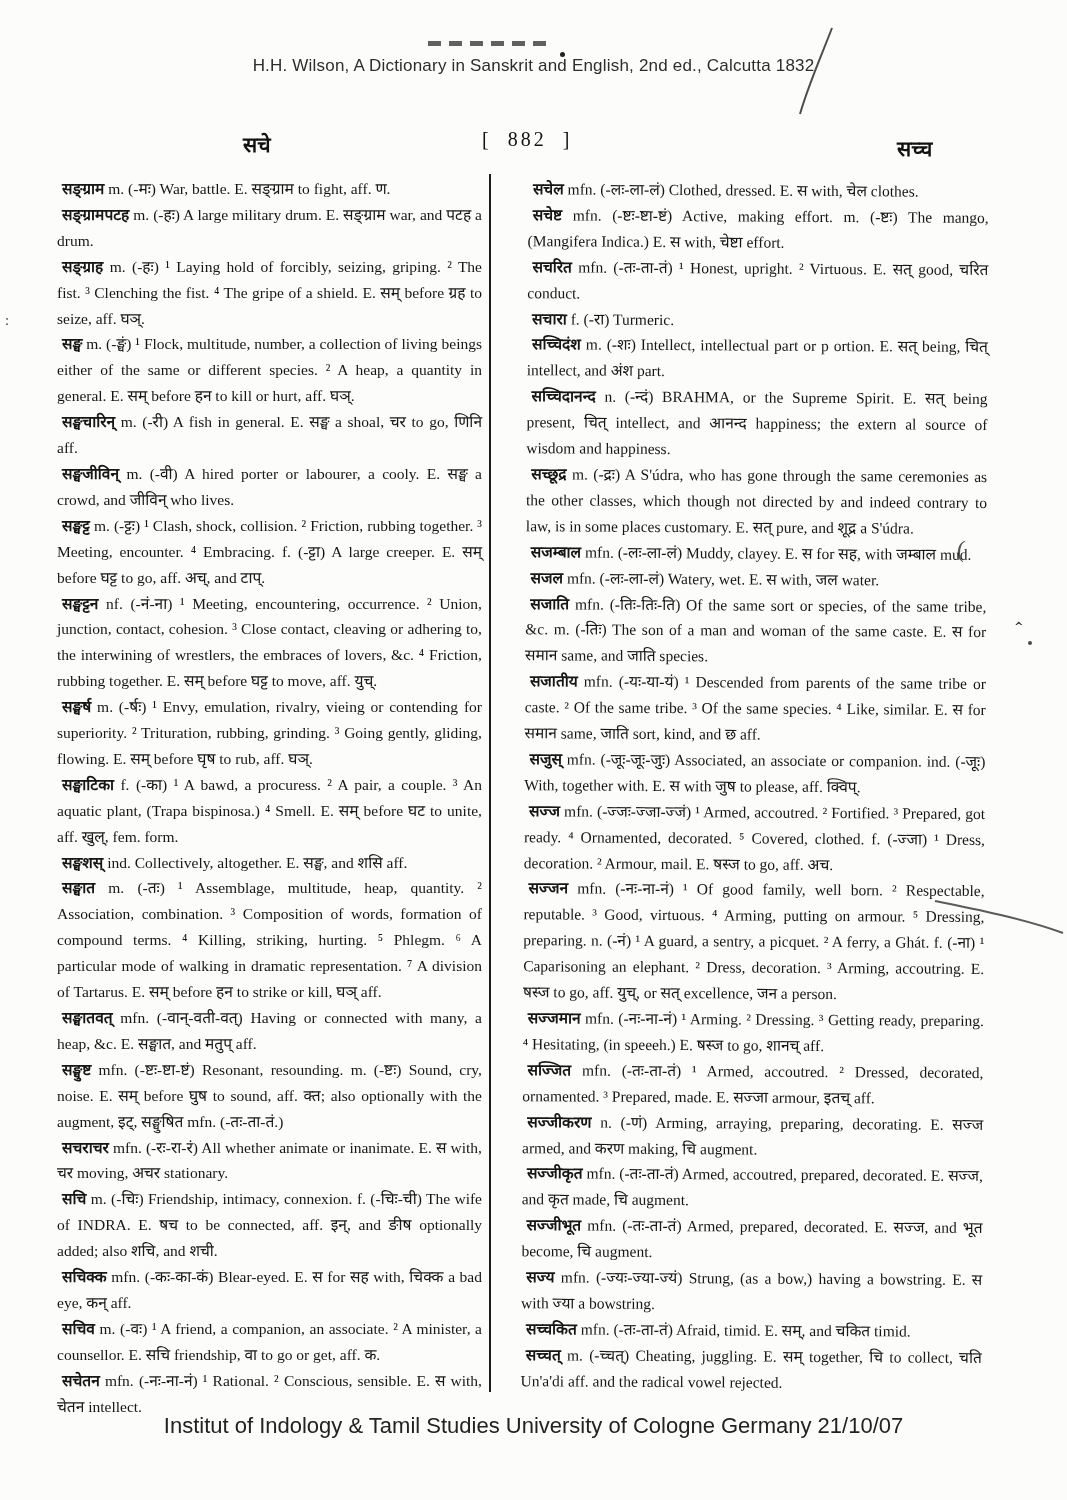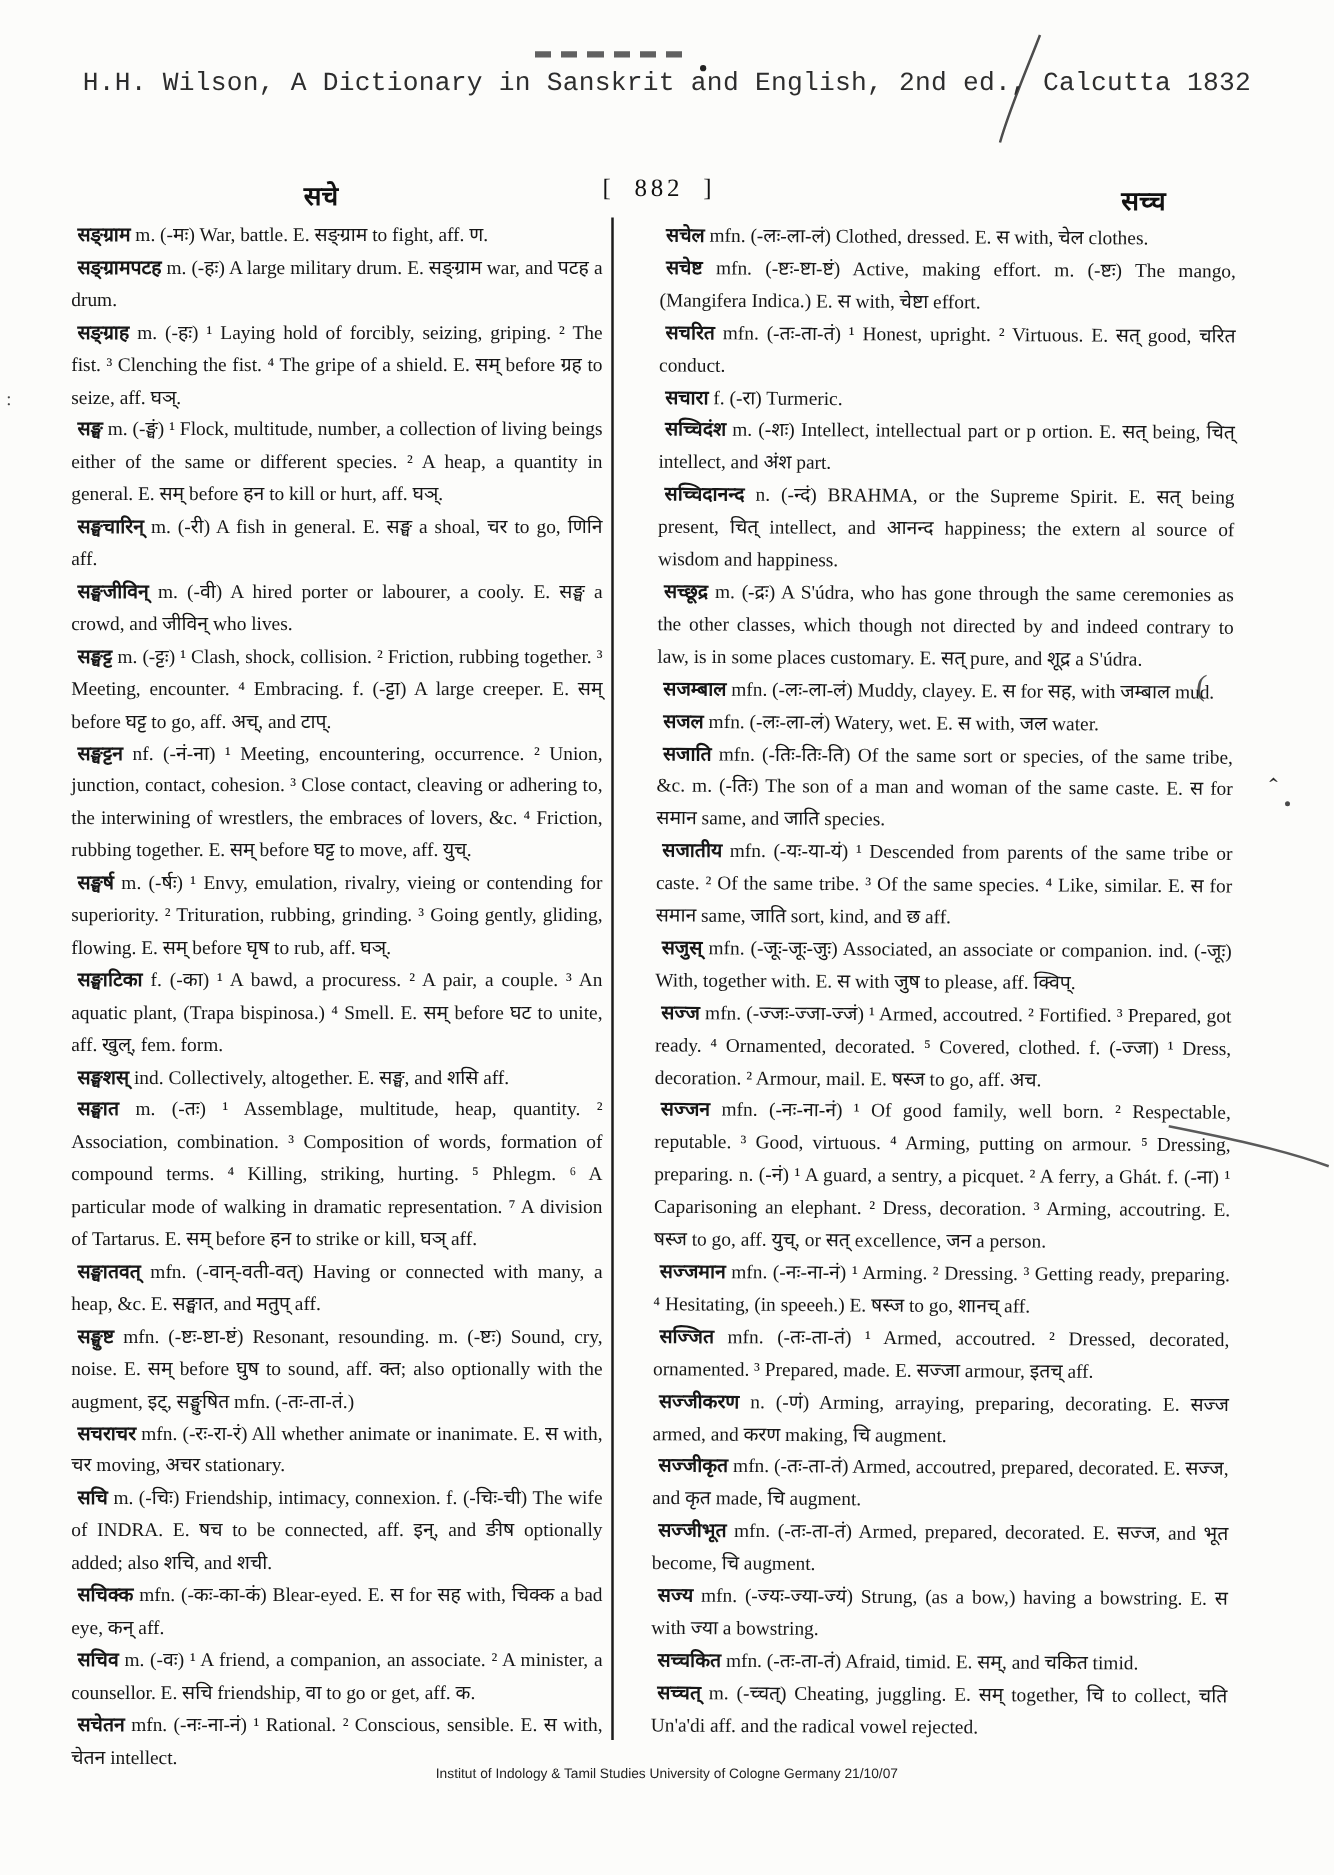--- a/index.html
+++ b/index.html
@@ -7,24 +7,24 @@
     position:relative;
     width:1067px;height:1500px;
     background:#fcfcfa;
     overflow:hidden;
     font-family:"Liberation Serif","DejaVu Serif",serif;
     color:#161616;
   }
   .scan-source{
     position:absolute;top:56px;left:0;width:100%;
     text-align:center;
-    font-family:Liberation Mono, monospace;
-    font-size:21px;color:#2d2d2d;letter-spacing:.2px;
+    font-family:Liberation Sans, sans-serif;
+    font-size:17px;color:#2d2d2d;letter-spacing:.2px;
   }
-  .guide-row{position:absolute;top:128px;left:0;width:100%;height:34px;margin-top:12px;}
+  .guide-row{position:absolute;top:128px;left:0;width:100%;height:34px;}
   .guide-word{position:absolute;font-weight:bold;font-size:21px;color:#111;}
   .guide-left{left:243px;top:2px;}
   .guide-right{left:897px;top:6px;}
   .page-number{
     position:absolute;left:50%;transform:translateX(-57%);
     top:0;font-size:20px;letter-spacing:3px;white-space:pre;color:#111;
   }
   .col-divider{
     position:absolute;left:489px;top:174px;
     width:2px;height:1218px;background:#1c1c1c;
@@ -35,21 +35,21 @@
     text-align:justify;
   }
   .column.left{left:30px;width:452px;}
   .column.right{left:501px;width:488px;transform:rotate(0.35deg);transform-origin:0 0;}
   .entry{margin:0;padding-left:27px;text-indent:-27px;}
   .entry .hw{font-weight:bold;margin-left:32px;}
   .footer-line{
     position:absolute;top:1413px;left:0;width:100%;
     text-align:center;
     font-family:"Liberation Sans","DejaVu Sans",sans-serif;
-    font-size:11px;color:#222;
+    font-size:22px;color:#222;
   }
   
   .artifact{position:absolute;pointer-events:none;}
   .dash-smudge{
     left:428px;top:41px;width:118px;height:5px;
     background:repeating-linear-gradient(90deg,#3a3a3a 0 13px,transparent 13px 21px);
     opacity:.8;
   }
   .ink-dot-a{left:560px;top:52px;width:5px;height:5px;border-radius:50%;background:#222;}
   .ink-dot-b{left:1028px;top:641px;width:4px;height:4px;border-radius:50%;background:#4a4a4a;}

